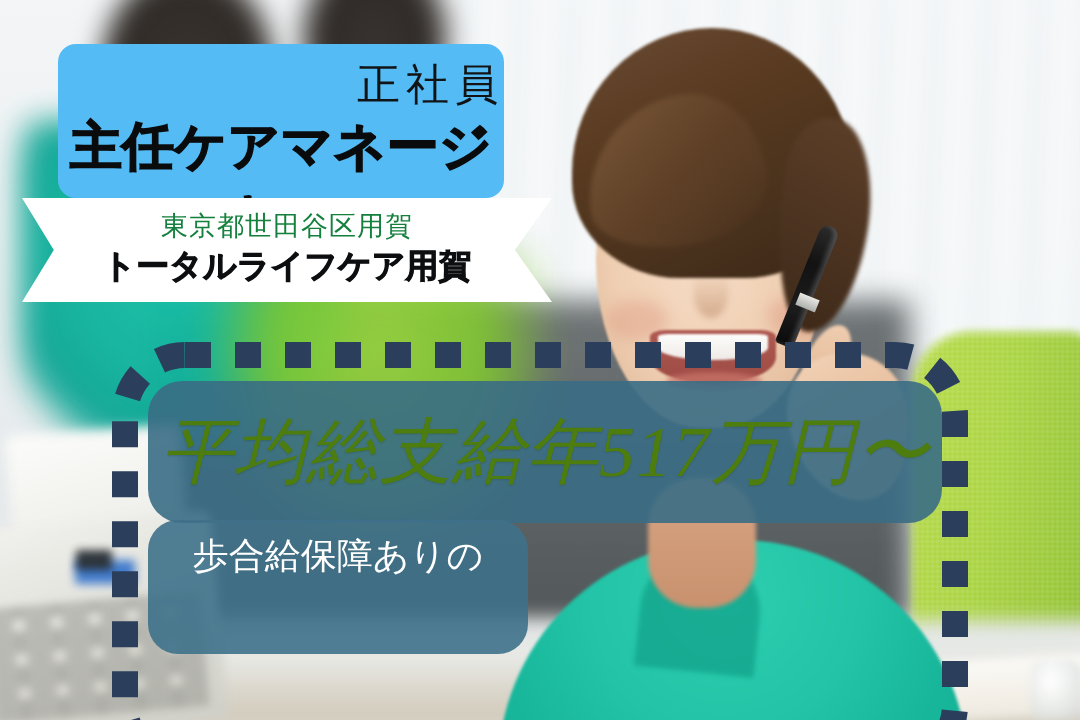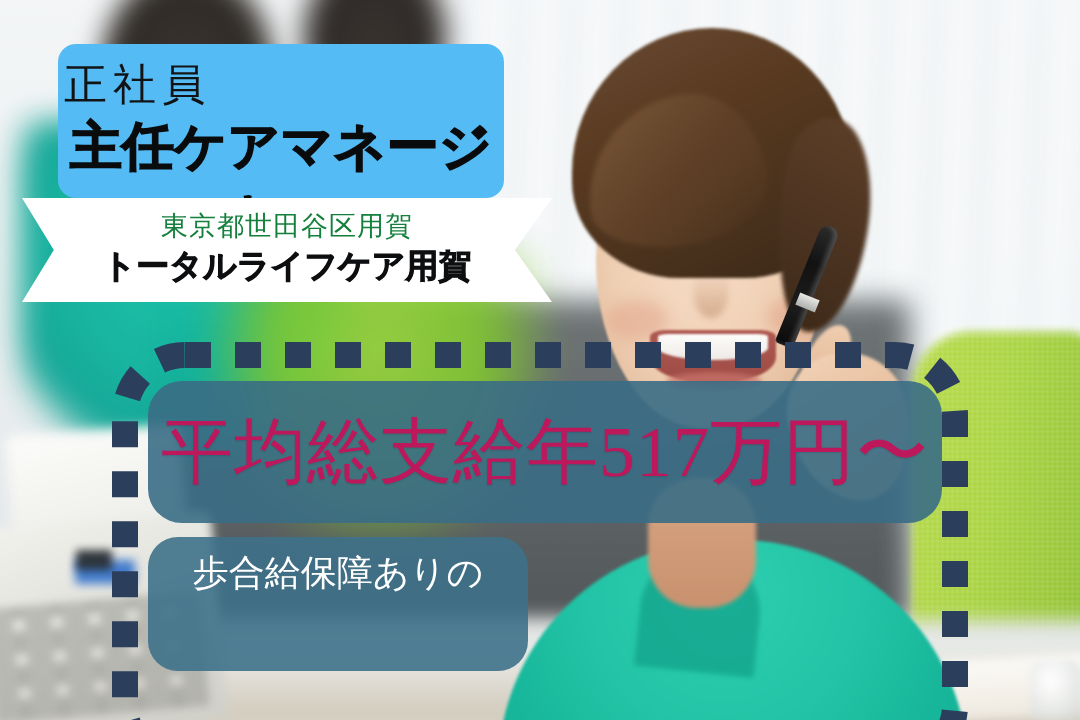--- a/index.html
+++ b/index.html
@@ -288,21 +288,21 @@
   
   .blue-tag {
     position: absolute;
     left: 58px; top: 44px; width: 446px; height: 154px;
     background: #54bbf4;
     border-radius: 18px;
     z-index: 20;
   }
   .blue-tag .line1 {
     position: absolute; left: 0; top: 16px; width: 100%;
-    text-align: left;
+    text-align: right;
     font-family: "Liberation Serif", "DejaVu Serif", serif;
     font-size: 43px;
     line-height: 50px;
     color: #111315;
     letter-spacing: 6px;
     text-indent: 6px;
   }
   .blue-tag .line2 {
     position: absolute; left: 0; top: 72px; width: 100%;
     text-align: center;
@@ -365,30 +365,31 @@
     left: 148px; top: 381px; width: 794px; height: 142px;
     background: rgba(58,109,133,0.90);
     border-radius: 34px;
     z-index: 22;
     display: flex; align-items: center; justify-content: center;
   }
   .salary-box .txt {
     font-family: "Liberation Serif", "DejaVu Serif", serif;
     font-size: 72px;
     line-height: 78px;
-    color: #be185d;
+    color: #4d7c0f;
     letter-spacing: 1px;
     white-space: nowrap;
     text-shadow: 0 1px 2px rgba(0,0,0,0.12);
+    font-style: italic;
   }
 
   
   .badge {
     position: absolute;
-    top: 537px; height: 134px;
+    top: 520px; height: 134px;
     background: rgba(62,113,137,0.90);
     border-radius: 30px;
     z-index: 22;
   }
   .badge-left  { left: 148px;  width: 380px; }
   .badge-right { left: 540px;  width: 402px; display: flex; align-items: center; justify-content: center; }
 
   .badge-left .small {
     position: absolute; left: 0; top: 14px; width: 100%;
     text-align: center;

